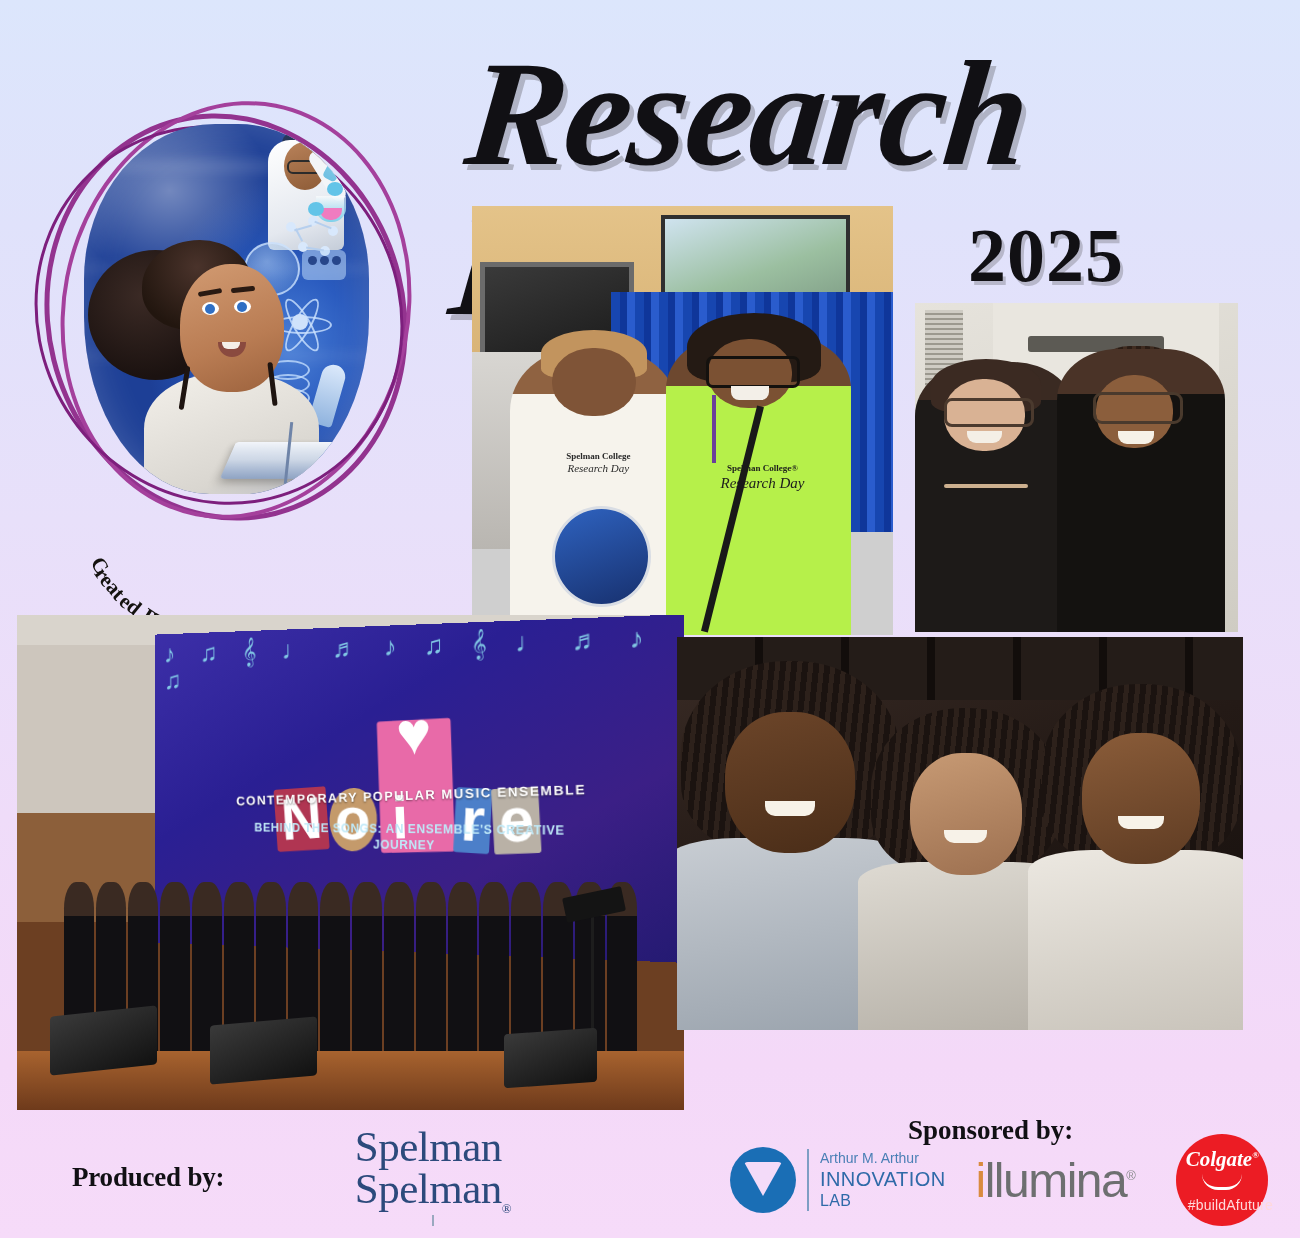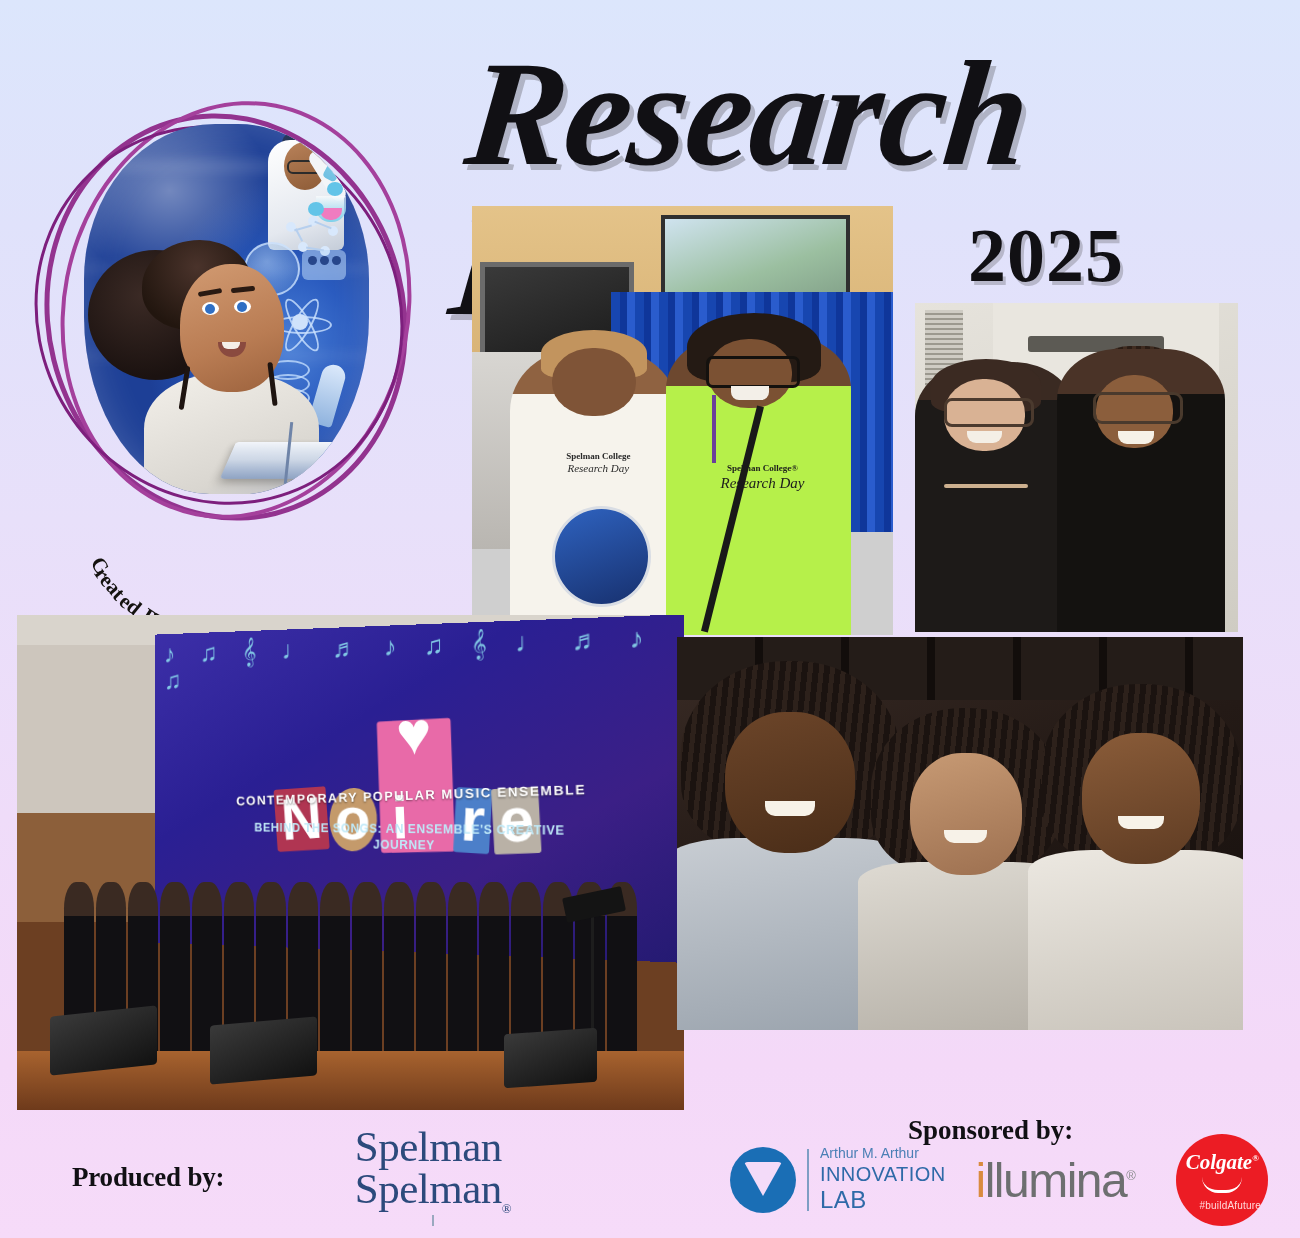--- a/index.html
+++ b/index.html
@@ -238,31 +238,31 @@
   #sponsors{position:absolute;left:730px;top:22px;width:560px;height:96px;display:flex;align-items:center;gap:26px;}
   .amb{display:flex;align-items:center;gap:11px;}
   .amb-mark{width:66px;height:66px;border-radius:50%;background:#1a6eb5;position:relative;}
   .amb-mark::after{content:"";position:absolute;left:14px;top:15px;width:0;height:0;
     border-left:19px solid transparent;border-right:19px solid transparent;border-top:34px solid #f3dbf9;
     border-radius:4px;}
   .amb-rule{width:2px;height:62px;background:#7e9ec4;}
   .amb-txt{font-family:"Liberation Sans",sans-serif;color:#2f6aa8;line-height:1.2;}
   .amb-txt .l1{font-size:14px;color:#4a7fb5;}
   .amb-txt .l2{font-size:20px;letter-spacing:.4px;text-align:center;}
-  .amb-txt .l3{font-size:24px;letter-spacing:.4px;}
+  .amb-txt .l3{font-size:16px;letter-spacing:.4px;}
   #illumina{font-family:"Liberation Sans",sans-serif;font-size:48px;color:#6d6f70;letter-spacing:-1.5px;
     position:relative;margin-left:4px;}
   #illumina .i{color:#d98b3f;}
   #illumina .r{font-size:13px;vertical-align:super;color:#8b8d8e;}
   #colgate{width:92px;height:92px;border-radius:50%;background:#ec1c24;position:relative;margin-left:16px;
     display:flex;flex-direction:column;align-items:center;justify-content:center;}
   #colgate .cg-name{color:#fff;font-family:"Liberation Serif",serif;font-style:italic;font-weight:bold;font-size:21px;}
   #colgate .cg-name .r{font-size:9px;vertical-align:super;font-style:normal;}
   #colgate .cg-smile{width:40px;height:13px;border-bottom:3px solid #fff;border-radius:0 0 40px 40px;margin-top:2px;}
-  #colgate .cg-tag{color:#ffd9db;font-size:10px;margin-top:7px;letter-spacing:.2px;padding-left:16px;}
+  #colgate .cg-tag{color:#ffd9db;font-size:14px;margin-top:7px;letter-spacing:.2px;padding-left:16px;}
 </style>
 </head>
 <body>
 
 <div id="logo-block">
   <div class="ring r1"></div>
   <div class="ring r2"></div>
   <div class="ring r3"></div>
 
   <div class="logo-orb">

